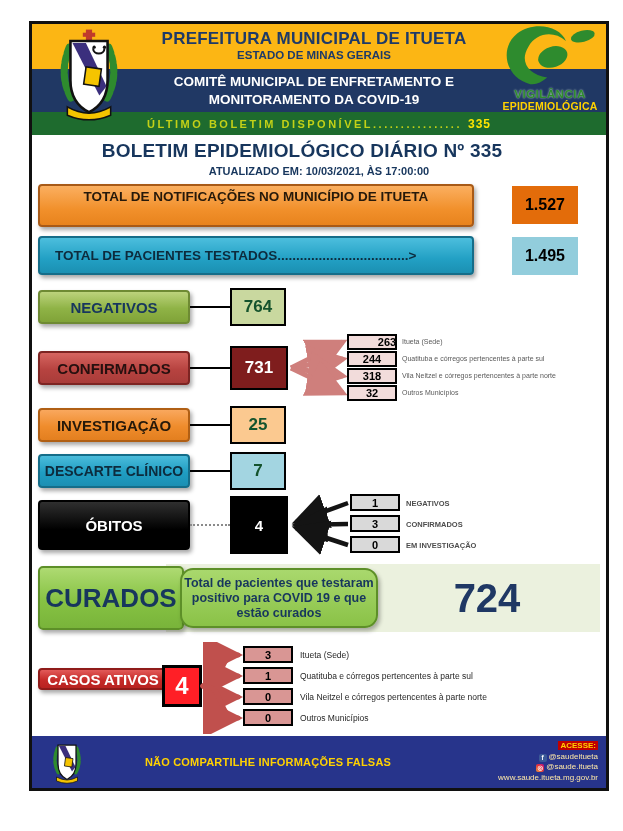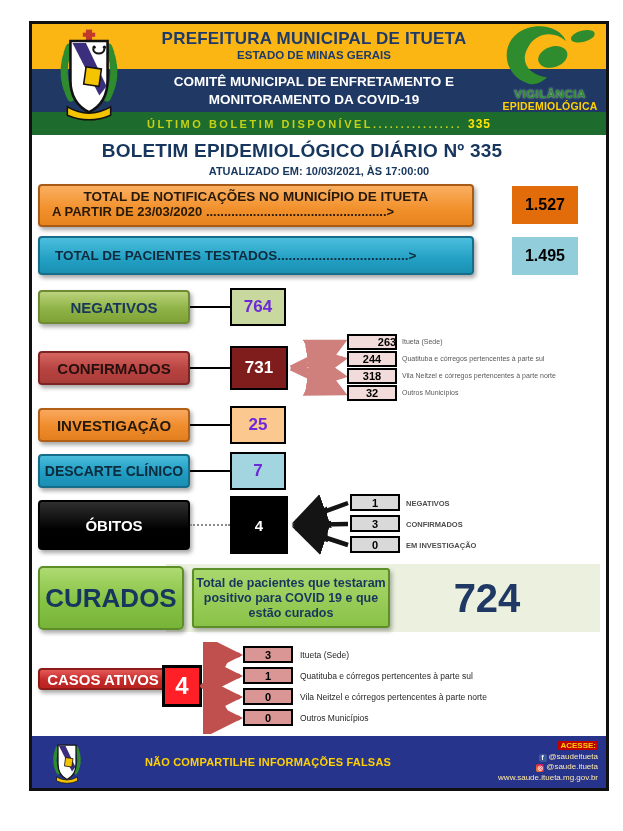--- a/index.html
+++ b/index.html
@@ -44,41 +44,41 @@
   .statbar { position:absolute; left:6px; width:152px; height:34px; border-radius:4px; box-shadow:2px 3px 4px rgba(0,0,0,.35); display:flex; align-items:center; justify-content:center; font-weight:bold; font-size:15px; }
   .sb-green  { background:linear-gradient(180deg,#bcd37c,#8fb346 55%,#80a338); border:2px solid #6e8a33; color:#17365d; }
   .sb-red    { background:linear-gradient(180deg,#d66560,#b74340 55%,#a93c39); border:2px solid #7d2422; color:#26100f; }
   .sb-orange { background:linear-gradient(180deg,#f9a85e,#ef8c2c 55%,#e37f1f); border:2px solid #b05f14; color:#26190a; }
   .sb-blue   { background:linear-gradient(180deg,#4bbcdb,#1f9dc2 55%,#1b8fb3); border:2px solid #156d89; color:#0d2b3d; }
   .sb-black  { background:linear-gradient(180deg,#2f2f2f,#000 60%); border:2px solid #000; color:#fff; }
   .sb-curados{ background:linear-gradient(180deg,#aeda72,#86c243 55%,#79b43a); border:2px solid #5d8f28; color:#17365d; }
   .sb-casos  { background:linear-gradient(180deg,#e25a59,#c62a28 55%,#b82220); border:2px solid #8f1b19; color:#fff; }
   .conn { position:absolute; border-top:2.5px solid #000; width:40px; }
   .conn-dot { position:absolute; border-top:2px dotted #8a8a8a; width:40px; }
-  .vbox { position:absolute; border:2.5px solid #000; display:flex; align-items:center; justify-content:center; font-weight:bold; font-size:17px; color:#6d28d9; }
+  .vbox { position:absolute; border:2.5px solid #000; display:flex; align-items:center; justify-content:center; font-weight:bold; font-size:17px; color:#14532d; }
   .v-green { left:198px; top:264px; width:56px; height:38px; background:#c9d89f; }
   .v-darkred { left:198px; top:322px; width:58px; height:44px; background:#7f1d1d; color:#fff; }
   .v-peach { left:198px; top:382px; width:56px; height:38px; background:#fbc990; }
   .v-cyan { left:198px; top:428px; width:56px; height:38px; background:#a3d5e1; }
   .v-black { left:198px; top:472px; width:58px; height:58px; background:#000; color:#fff; border:2.5px solid #000; font-size:15px; }
   .v-redbright { left:130px; top:641px; width:40px; height:42px; background:#ff1f26; color:#fff; border:3px solid #000; font-size:24px; }
 
   .sbox { position:absolute; border:2px solid #000; display:flex; align-items:center; justify-content:center; font-weight:bold; font-size:11px; color:#000; }
   .sbox-rose { background:#f2dcdb; width:50px; height:16px; left:315px; }
   .sbox-gray { background:#d9d9d9; width:50px; height:17px; left:318px; }
   .sbox-pink { background:#d99694; width:50px; height:17px; left:211px; }
   .slabel { position:absolute; font-size:7px; color:#595959; white-space:nowrap; }
   .slabel2 { position:absolute; font-size:7.5px; color:#4d4d4d; font-weight:bold; white-space:nowrap; }
   .slabel3 { position:absolute; font-size:8.5px; color:#262626; white-space:nowrap; }
   .fan { position:absolute; }
 
   
   .cur-strip { position:absolute; left:134px; top:540px; width:434px; height:68px; background:#ebf1de; }
   .cur-bar { position:absolute; left:6px; top:542px; width:146px; height:64px; border-radius:5px; box-shadow:2px 3px 4px rgba(0,0,0,.35); display:flex; align-items:center; justify-content:center; font-size:26px; font-weight:bold; }
-  .cur-desc { position:absolute; left:160px; top:544px; width:198px; height:60px; border-radius:3px; border:2px solid #5d8f28; background:linear-gradient(180deg,#a9d86d,#8ac247); box-shadow:2px 3px 4px rgba(0,0,0,.3); display:flex; align-items:center; justify-content:center; text-align:center; font-size:12.5px; font-weight:bold; color:#17365d; line-height:15px; padding:0 0; }
+  .cur-desc { position:absolute; left:148px; top:544px; width:198px; height:60px; border-radius:13px; border:2px solid #5d8f28; background:linear-gradient(180deg,#a9d86d,#8ac247); box-shadow:2px 3px 4px rgba(0,0,0,.3); display:flex; align-items:center; justify-content:center; text-align:center; font-size:12.5px; font-weight:bold; color:#17365d; line-height:15px; padding:0 0; }
   .cur-val { position:absolute; left:380px; top:552px; width:150px; text-align:center; font-size:40px; font-weight:bold; color:#1f3864; }
 
   
   .footer { position:absolute; left:0; top:712px; width:574px; height:52px; background:#27348b; display:flex; align-items:center; }
   .f-coat { width:46px; height:46px; margin-left:12px; }
   .f-center { flex:1; text-align:center; color:#ffd100; font-weight:bold; font-size:11px; letter-spacing:.2px; }
   .f-right { width:160px; text-align:right; padding-right:8px; font-size:8px; color:#ffe9a8; line-height:10.5px; }
   .f-access { background:#c00000; color:#ffd100; font-weight:bold; padding:0 2px; font-size:8px; }
   .soc-ic { display:inline-block; width:8px; height:8px; border-radius:2px; vertical-align:-1px; margin-right:2px; font-size:6.5px; color:#fff; text-align:center; line-height:8px; font-weight:bold; }
   .ic-fb { background:#3b5998; }
@@ -132,21 +132,20 @@
         </svg>
         <div class="t1">VIGILÂNCIA</div>
         <div class="t2">EPIDEMIOLÓGICA</div>
       </div>
 
       <div class="btitle">BOLETIM EPIDEMIOLÓGICO DIÁRIO Nº 335</div>
       <div class="bupdated">ATUALIZADO EM: 10/03/2021, ÀS 17:00:00</div>
 
       <div class="totbar tot-orange">
         <div class="l1">TOTAL DE NOTIFICAÇÕES NO MUNICÍPIO DE ITUETA</div>
-        <div class="l2">A PARTIR DE 23/03/2020 ..................................................&gt;</div>
       </div>
       <div class="totval tv-orange">1.527</div>
 
       <div class="totbar tot-blue">
         <div class="l1">TOTAL DE PACIENTES TESTADOS...................................&gt;</div>
       </div>
       <div class="totval tv-blue">1.495</div>
 
       <div class="statbar sb-green" style="top:266px;">NEGATIVOS</div>
       <div class="conn" style="left:158px; top:282px;"></div>

